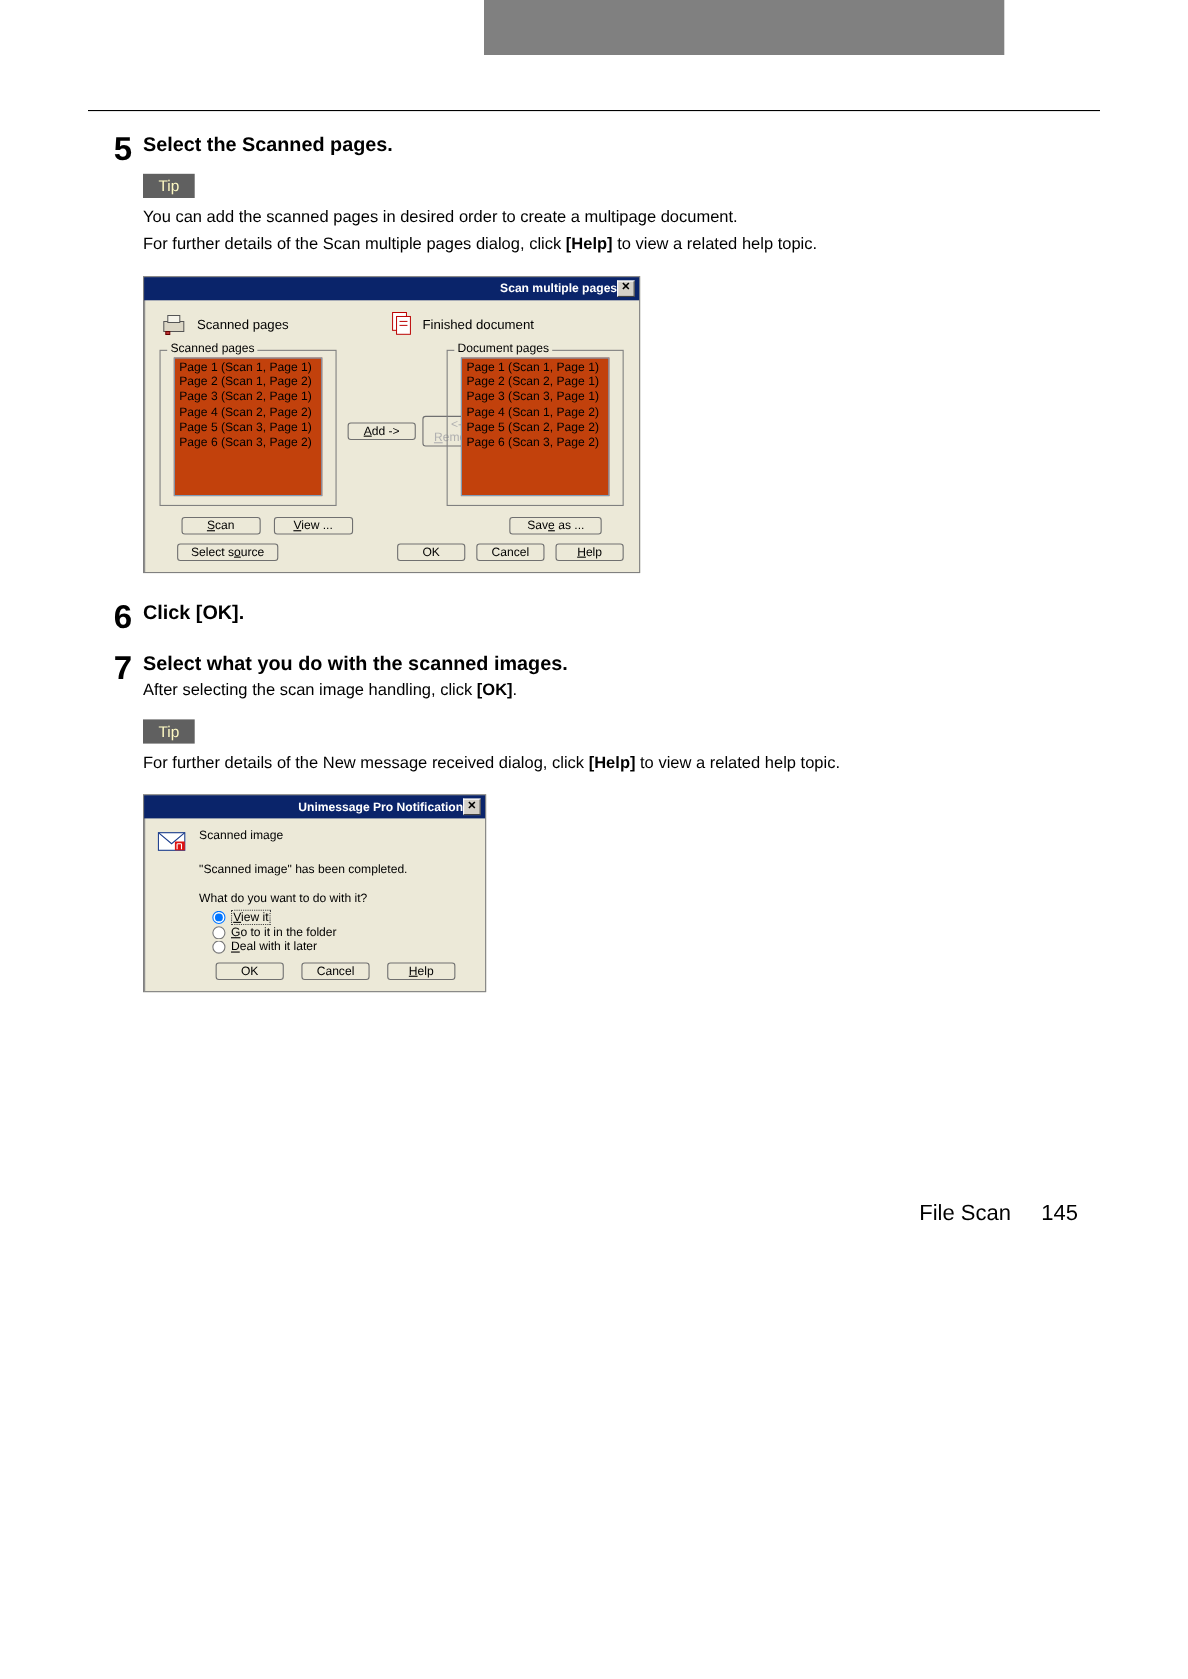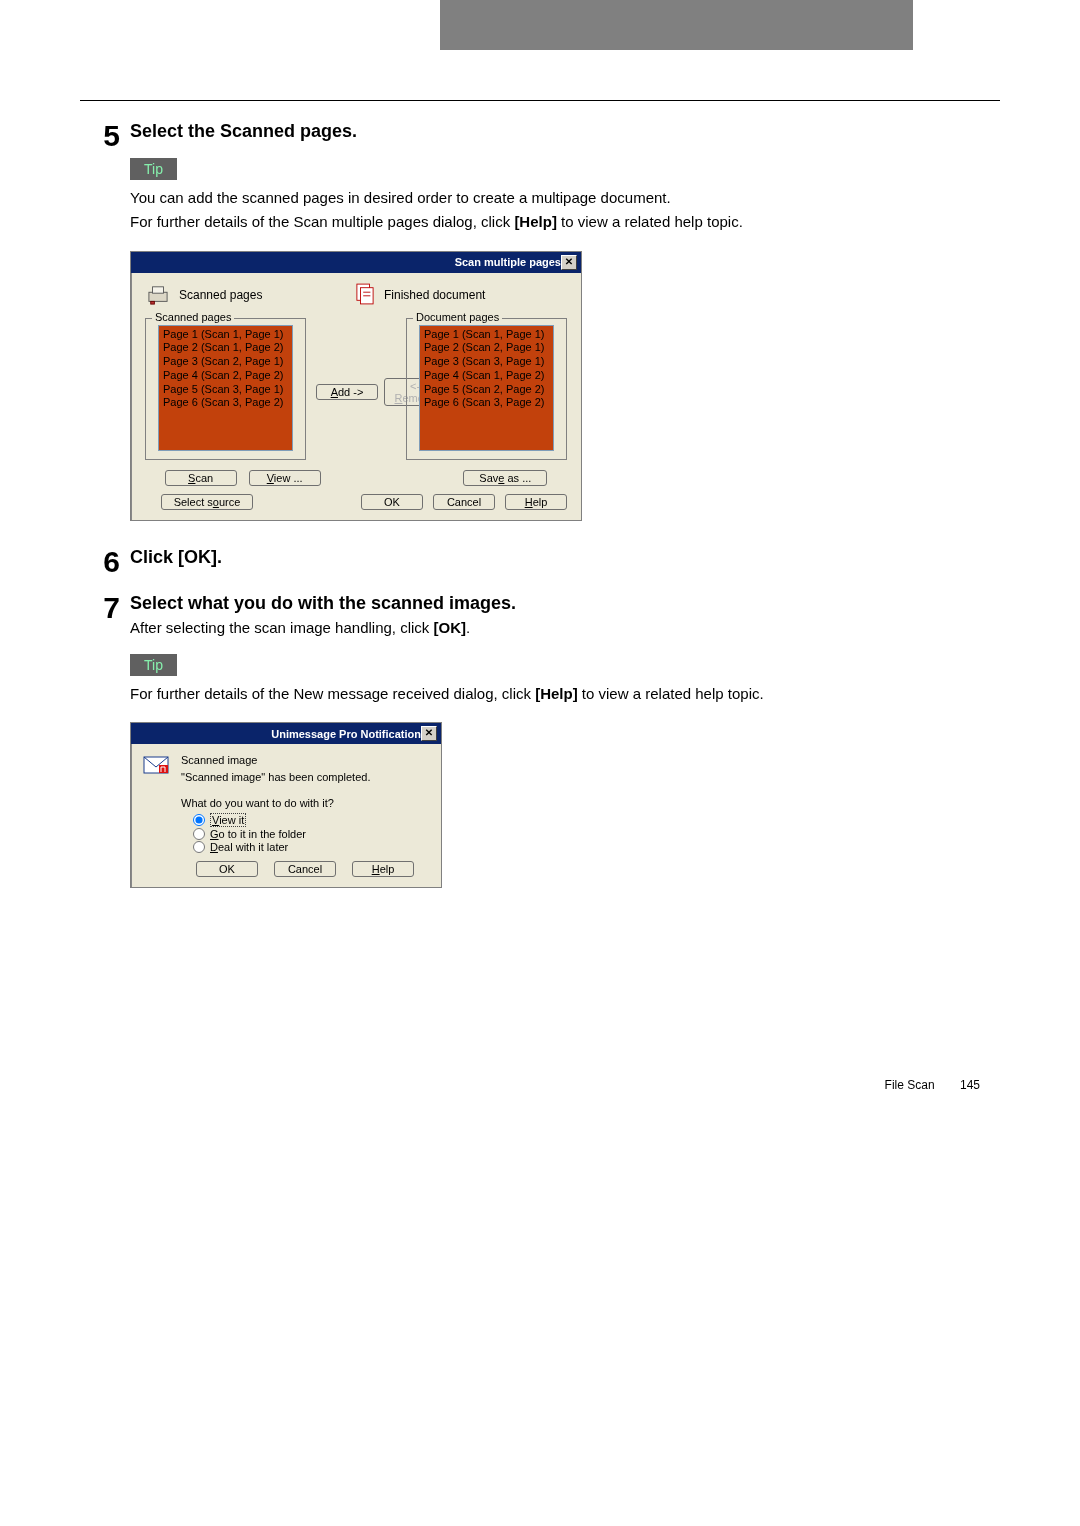--- a/index.html
+++ b/index.html
@@ -45,21 +45,21 @@
     margin-bottom: 4px;
   }
   .step-text p {
     margin: 2px 0 4px 0;
     line-height: 1.35;
   }
   .bold { font-weight: bold; }
   .tip-label {
     display: inline-block;
     background: #606060;
-    color: #86efac;
+    color: #fef9c3;
     font-size: 14px;
     padding: 3px 14px;
     font-weight: normal;
     margin: 12px 0 6px 0;
   }
   
   .dlg {
     display: inline-block;
     border: 1px solid #808080;
     background: #ece9d8;
@@ -192,21 +192,21 @@
   .dlg2-btns {
     display: flex;
     justify-content: center;
     gap: 16px;
     margin-top: 8px;
   }
   .footer {
     margin-top: 190px;
     text-align: right;
     padding-right: 100px;
-    font-size: 12px;
+    font-size: 20px;
     padding-bottom: 30px;
   }
   .footer .pnum { margin-left: 22px; }
 </style>
 </head>
 <body>
 
 <div class="top-bar"></div>
 
 <div class="outer">
@@ -343,21 +343,21 @@
           <div class="msg-row">
             <span class="icon-mail">
               <svg viewBox="0 0 26 20" width="26" height="20">
                   <rect x="1" y="3" width="24" height="16" fill="#fff" stroke="#1a3c8c"></rect>
                   <polyline points="1,3 13,13 25,3" fill="none" stroke="#1a3c8c"></polyline>
                   <rect x="16" y="11" width="9" height="8" fill="#d11"></rect>
                   <path d="M18 13 L18 18 M22 13 L22 18 M18 13 L22 13" stroke="#fff" fill="none"></path>
                 </svg>
             </span>
             <div style="flex:1">
-              <div style="margin-bottom:5px;">Scanned image</div>
+              <div style="margin-bottom:19px;">Scanned image</div>
               <div>"Scanned image" has been completed.</div>
               <div style="height:14px"></div>
               <div>What do you want to do with it?</div>
               <div style="margin:4px 0 0 12px;">
                 <label class="radio-row">
                     <input type="radio" checked="" style=""> 
                     <span class="dotted"><span class="u">V</span>iew it</span>
                   </label>
                 <label class="radio-row">
                     <input type="radio" style=""> 

